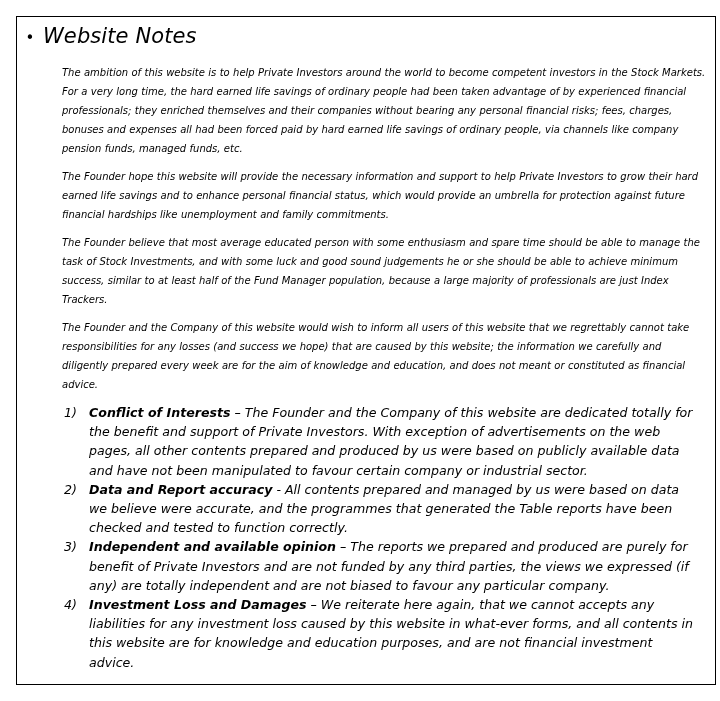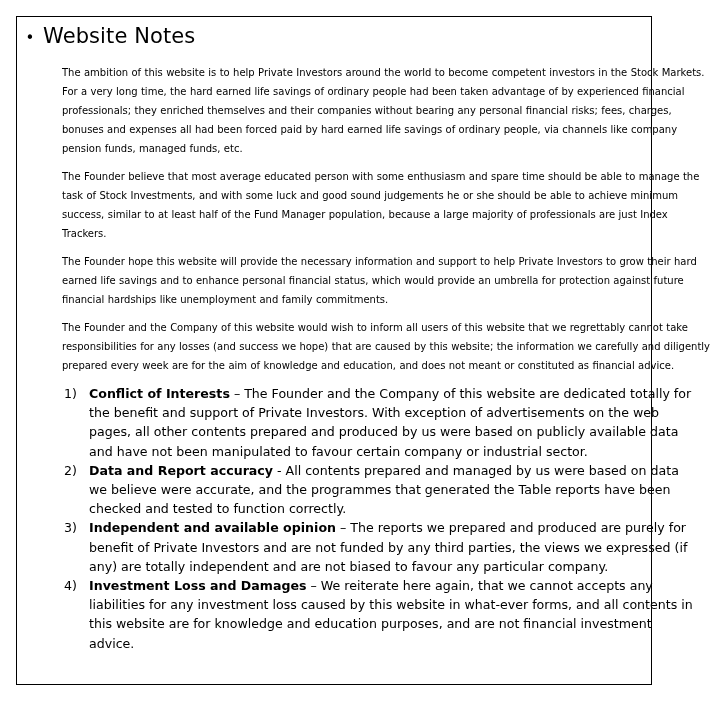--- a/index.html
+++ b/index.html
@@ -21,25 +21,26 @@
     width: 720px;
     height: 701px;
     background: #ffffff;
   }
 
   
   .note-frame {
     position: absolute;
     left: 16px;
     top: 16px;
-    width: 636px;
+    width: 700px;
     height: 669px;
     border: 1.4px solid #000000;
     box-sizing: border-box;
     background: #ffffff;
+    font-style: italic;
   }
 
   
   .heading-row {
     position: absolute;
     left: 0px;
     top: 4px;
     width: 100%;
     display: flex;
     align-items: baseline;
@@ -125,22 +126,22 @@
   <div class="note-frame">
 
     <div class="heading-row">
       <span class="heading-bullet"></span>
       <span class="page-title">Website Notes</span>
     </div>
 
     <div class="body-block">
 
       <p class="para">The ambition of this website is to help Private Investors around the world to become competent investors in the Stock Markets. For a very long time, the hard earned life savings of ordinary people had been taken advantage of by experienced financial professionals; they enriched themselves and their companies without bearing any personal financial risks; fees, charges, bonuses and expenses all had been forced paid by hard earned life savings of ordinary people, via channels like company pension funds, managed funds, etc.</p>
+      <p class="para">The Founder hope this website will provide the necessary information and support to help Private Investors to grow their hard earned life savings and to enhance personal financial status, which would provide an umbrella for protection against future financial hardships like unemployment and family commitments.</p>
       <p class="para">The Founder believe that most average educated person with some enthusiasm and spare time should be able to manage the task of Stock Investments, and with some luck and good sound judgements he or she should be able to achieve minimum success, similar to at least half of the Fund Manager population, because a large majority of professionals are just Index Trackers.</p>
-      <p class="para">The Founder hope this website will provide the necessary information and support to help Private Investors to grow their hard earned life savings and to enhance personal financial status, which would provide an umbrella for protection against future financial hardships like unemployment and family commitments.</p>
       <p class="para">The Founder and the Company of this website would wish to inform all users of this website that we regrettably cannot take responsibilities for any losses (and success we hope) that are caused by this website; the information we carefully and diligently prepared every week are for the aim of knowledge and education, and does not meant or constituted as financial advice.</p>
 
       <ol class="issues">
         <li><span class="lead">Conflict of Interests</span><span> – The Founder and the Company of this website are dedicated totally for the benefit and support of Private Investors. With exception of advertisements on the web pages, all other contents prepared and produced by us were based on publicly available data and have not been manipulated to favour certain company or industrial sector.</span></li>
         <li><span class="lead">Data and Report accuracy</span><span> - All contents prepared and managed by us were based on data we believe were accurate, and the programmes that generated the Table reports have been checked and tested to function correctly.</span></li>
         <li><span class="lead">Independent and available opinion</span><span> – The reports we prepared and produced are purely for benefit of Private Investors and are not funded by any third parties, the views we expressed (if any) are totally independent and are not biased to favour any particular company.</span></li>
         <li><span class="lead">Investment Loss and Damages</span><span> – We reiterate here again, that we cannot accepts any liabilities for any investment loss caused by this website in what-ever forms, and all contents in this website are for knowledge and education purposes, and are not financial investment advice.</span></li>
       </ol>
 
     </div>

